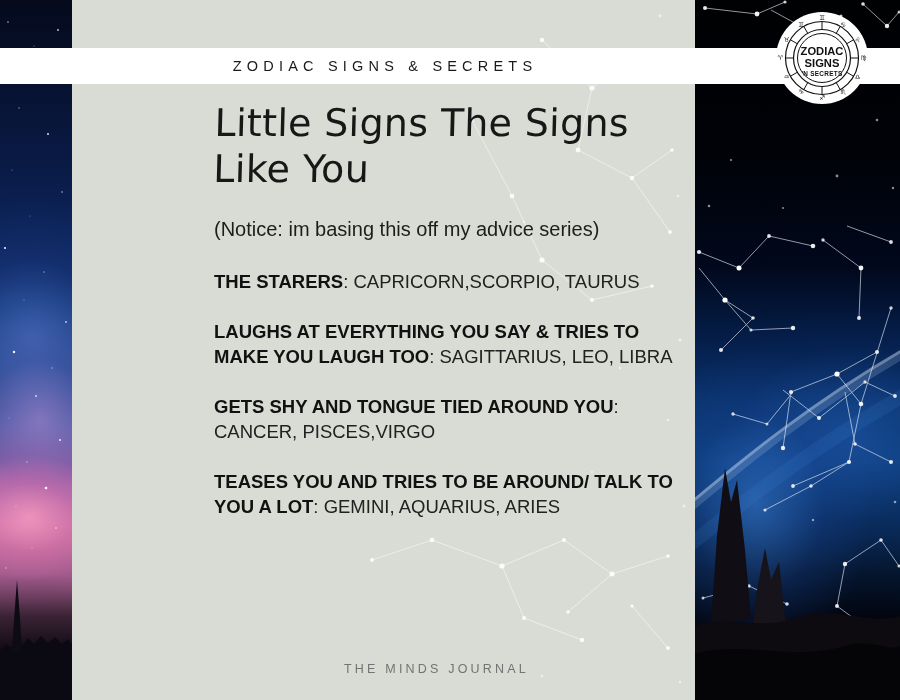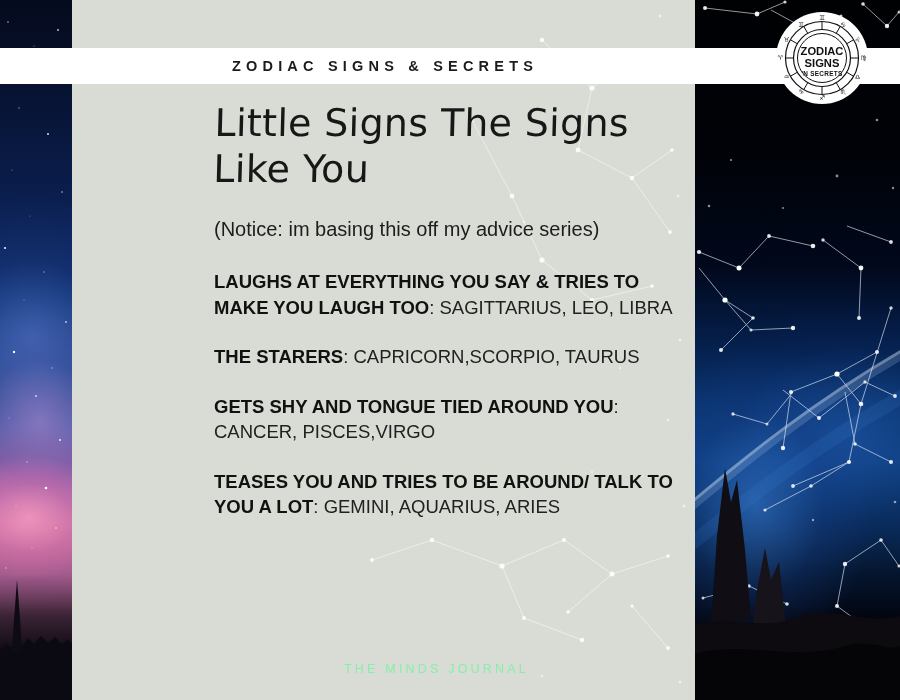--- a/index.html
+++ b/index.html
@@ -101,21 +101,21 @@
     background: #ffffff;
     z-index: 6;
   }
   .banner-title {
     position: absolute;
     left: 0; top: 48px;
     width: 770px; height: 30px;
     line-height: 36px;
     text-align: center;
     font-size: 14.5px;
-    font-weight: 700;
+    font-weight: 400;
     letter-spacing: 5.2px;
     color: #1b1b1b;
     z-index: 7;
     font-family: "Liberation Sans", sans-serif;
   }
 
   
   .logo {
     position: absolute;
     left: 776px; top: 12px;
@@ -163,21 +163,21 @@
   .entry .signs {
     font-weight: 400;
     color: #212121;
   }
 
   .footer-mark {
     position: absolute;
     left: 344px; top: 662px;
     font-size: 12.5px;
     letter-spacing: 3.2px;
-    color: #86efac;
+    color: #737373;
     font-weight: 400;
     z-index: 5;
   }
 </style>
 </head>
 <body>
 
 <div id="poster">
 
   <div class="left-strip">
@@ -270,25 +270,25 @@
         <circle cx="608" cy="682" r="1.3"></circle>
       </g>
     </svg>
 
     <div class="content">
       <h1 class="headline">Little Signs The Signs Like You</h1>
 
       <p class="notice">(Notice: im basing this off my advice series)</p>
 
       <p class="entry">
+        <span class="lead">THE STARERS</span><span class="signs">: CAPRICORN,SCORPIO, TAURUS</span>
+      </p>
+
+      <p class="entry">
         <span class="lead">LAUGHS AT EVERYTHING YOU SAY &amp; TRIES TO MAKE YOU LAUGH TOO</span><span class="signs">: SAGITTARIUS, LEO, LIBRA</span>
-      </p>
-
-      <p class="entry">
-        <span class="lead">THE STARERS</span><span class="signs">: CAPRICORN,SCORPIO, TAURUS</span>
       </p>
 
       <p class="entry">
         <span class="lead">GETS SHY AND TONGUE TIED AROUND YOU</span><span class="signs">: CANCER, PISCES,VIRGO</span>
       </p>
 
       <p class="entry">
         <span class="lead">TEASES YOU AND TRIES TO BE AROUND/ TALK TO YOU A LOT</span><span class="signs">: GEMINI, AQUARIUS, ARIES</span>
       </p>
     </div>

